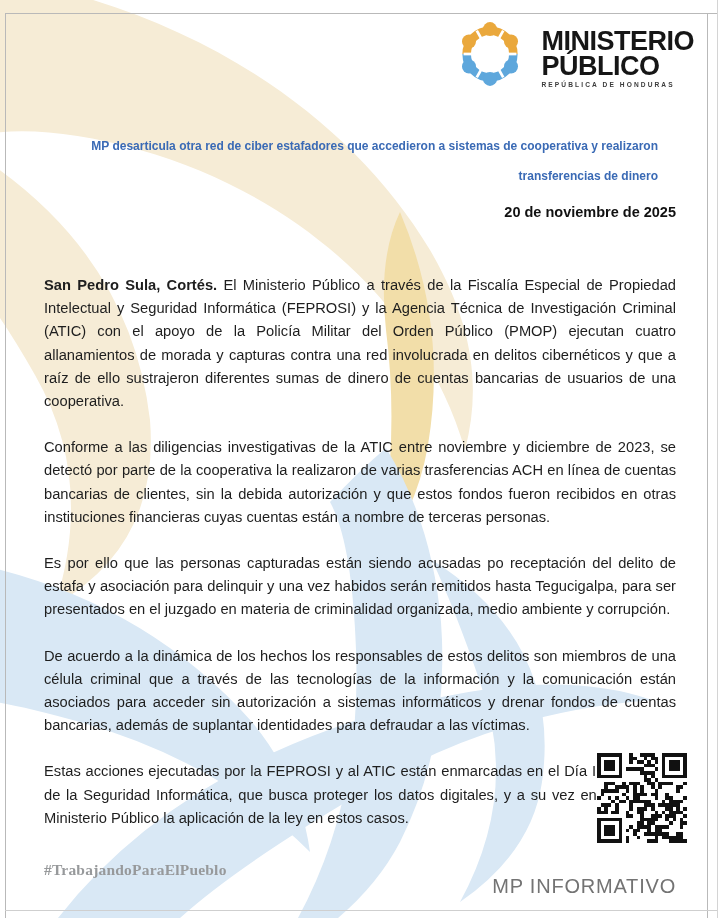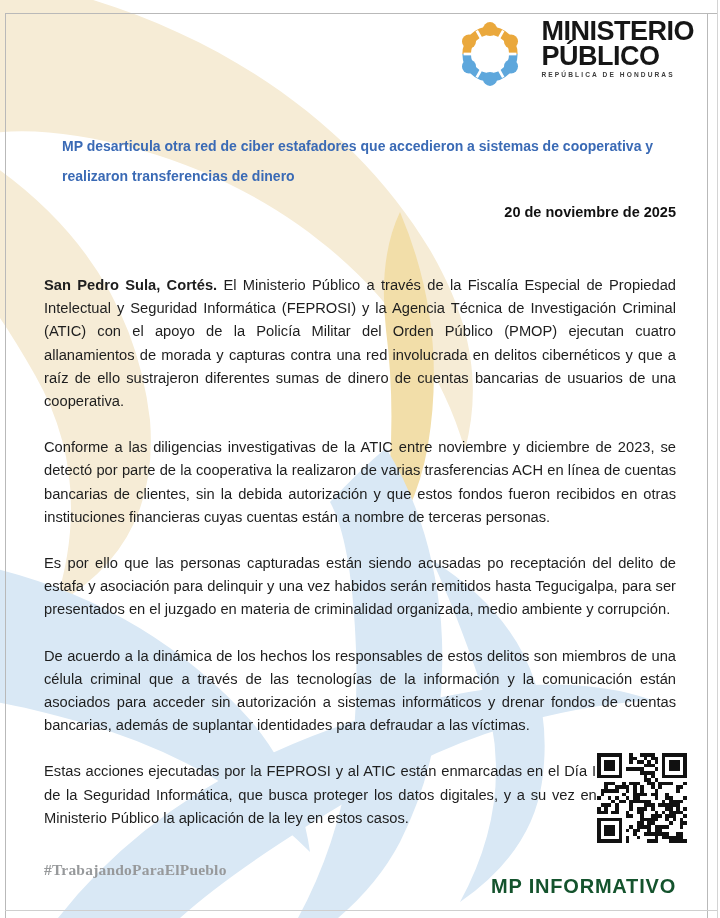--- a/index.html
+++ b/index.html
@@ -15,29 +15,29 @@
   .wm-gold{fill:var(--wm-gold,#F2DEA9);}
   .wm-blue{fill:var(--wm-blue,#D9E8F5);}
   
   .frame{position:absolute;background:#b9b9b9;z-index:2;}
   .frame.top{left:5px;right:3px;top:13px;height:1px;}
   .frame.bottom{left:5px;right:3px;top:910px;height:1px;background:#cfcfcf;}
   .frame.left{left:5px;top:13px;bottom:0;width:1px;}
   .frame.right-inner{left:707px;top:13px;bottom:0;width:1px;}
   .frame.right-outer{left:717px;top:0;bottom:0;width:1px;background:#d4d4d4;}
   
-  .logo-block{position:absolute;top:19px;right:26px;z-index:3;display:flex;align-items:flex-start;gap:12px;}
+  .logo-block{position:absolute;top:19px;right:26px;z-index:3;display:flex;align-items:flex-end;gap:12px;}
   .logo-ring{width:78px;height:70px;}
   .logo-text{display:flex;flex-direction:column;line-height:1;}
   .logo-name{font-weight:bold;font-size:27px;letter-spacing:-0.5px;color:#161616;line-height:25px;}
   .logo-sub{font-size:6.6px;font-weight:bold;letter-spacing:2.1px;color:#3c3c3c;margin-top:3px;white-space:nowrap;}
   
   .title{
     position:absolute;z-index:3;top:131px;left:62px;right:62px;
-    text-align:left;font-weight:bold;font-size:14px;line-height:30px;
+    text-align:right;font-weight:bold;font-size:12px;line-height:30px;
     color:var(--title-color,#3A6AB5);
   }
   .date{
     position:absolute;z-index:3;top:204px;right:44px;
     font-weight:bold;font-size:14.5px;color:#111;
   }
   .body-text{
     position:absolute;z-index:3;top:274px;left:44px;width:632px;
     font-size:14.7px;line-height:23.2px;text-align:justify;color:#1e1e1e;
   }
@@ -49,21 +49,21 @@
   
   .hashtags{
     position:absolute;z-index:3;left:44px;top:859px;
     font-weight:bold;font-size:15.5px;line-height:22px;
     color:var(--hashtag-color,#97999B);
     letter-spacing:0.2px;
     font-family:Liberation Serif, serif;
   }
   .brand{
     position:absolute;z-index:3;right:44px;top:875px;
-    font-weight:700;font-size:20px;letter-spacing:0.8px;color:#14532d;
+    font-weight:400;font-size:20px;letter-spacing:0.8px;color:#737373;
     font-stretch:condensed;
   }
 </style>
 </head>
 <body>
 
 <svg class="watermark" viewBox="0 0 720 918" aria-hidden="true">
 
   <path class="wm-cream" d="M -60,-30 C 160,-10 340,100 430,250 C 472,322 482,385 465,450
            C 425,310 300,195 140,150 C 58,127 -5,125 -60,145 Z"></path>

